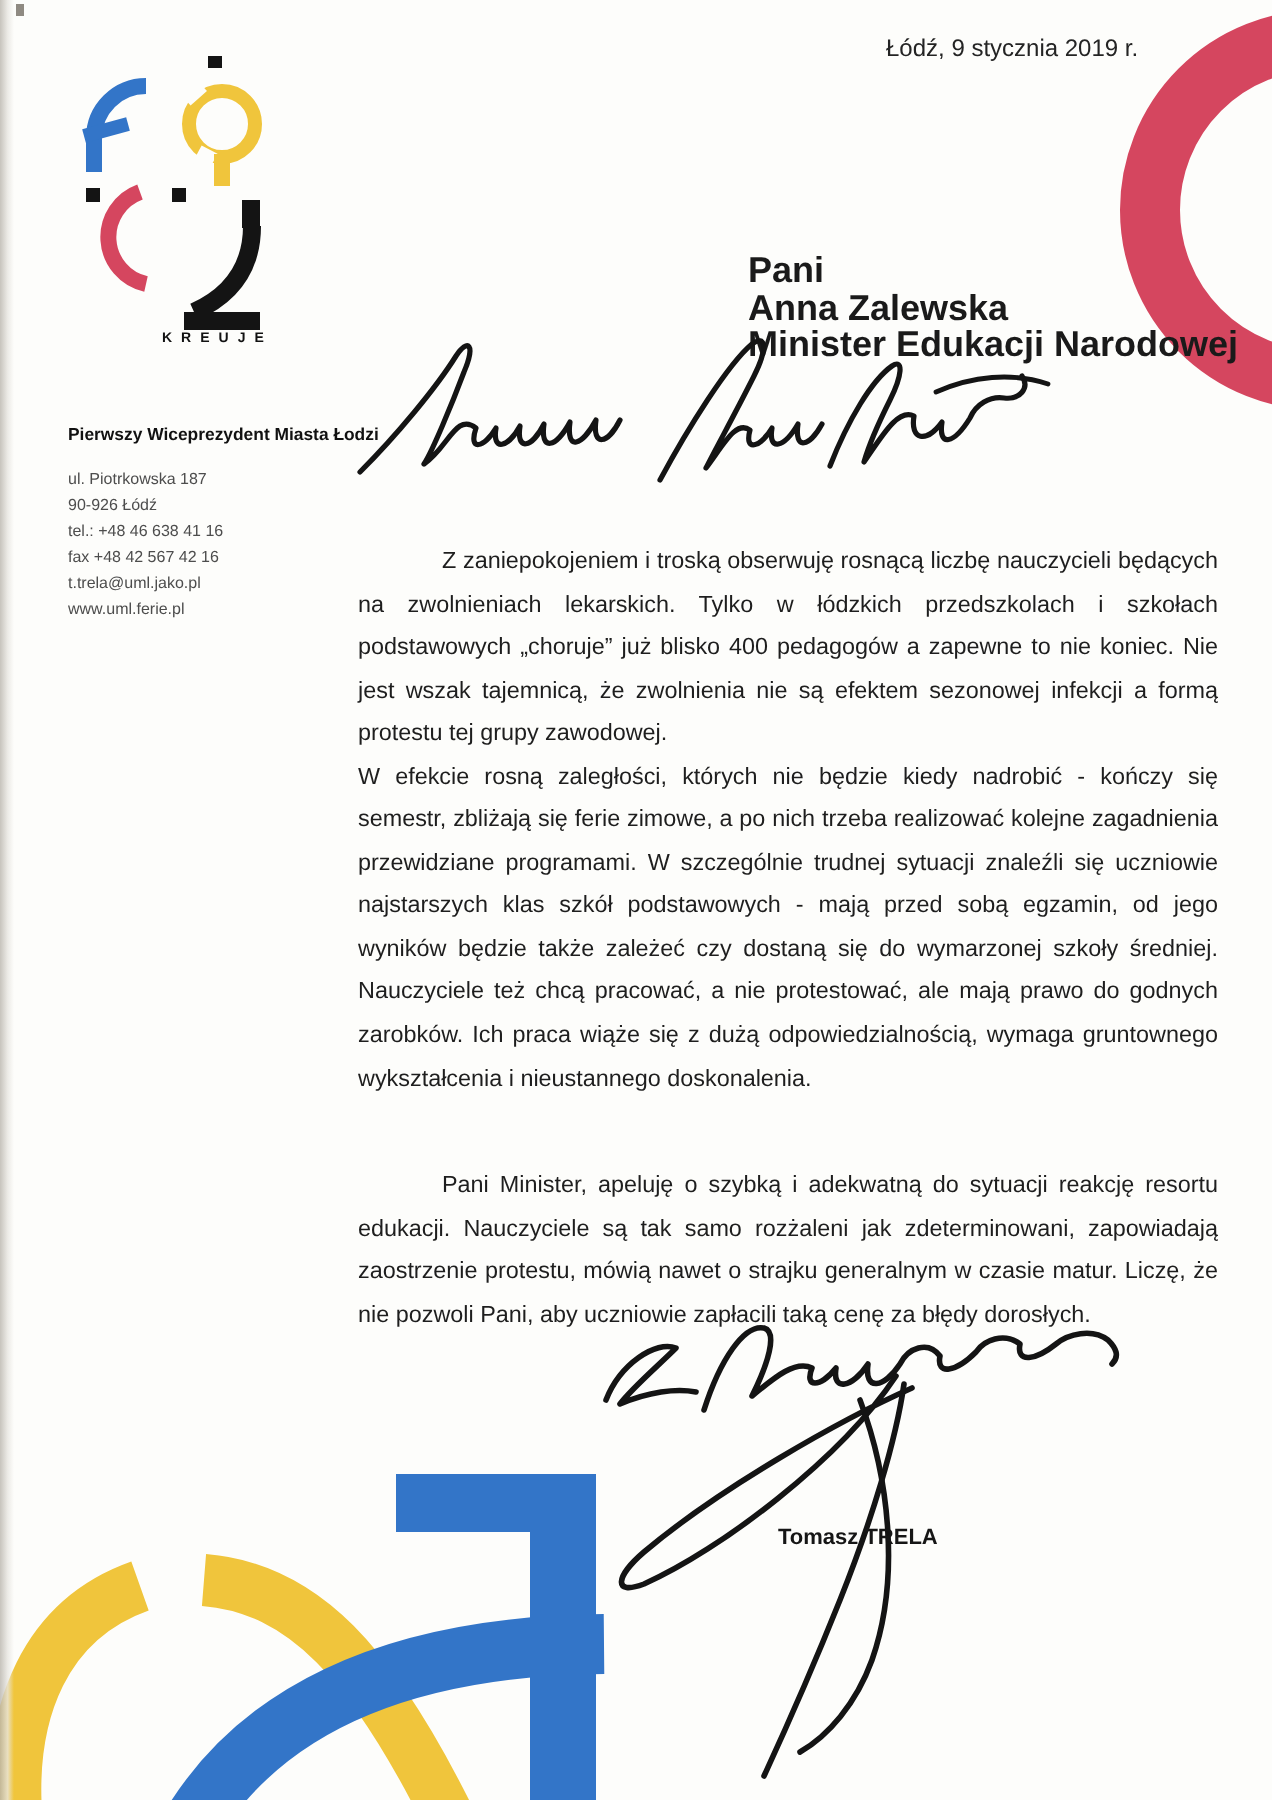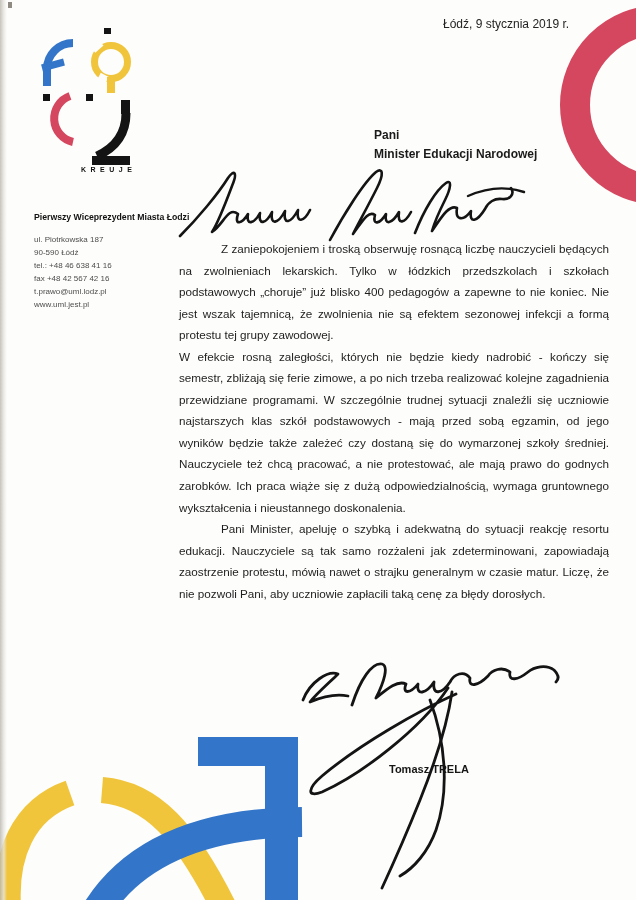--- a/index.html
+++ b/index.html
@@ -24,28 +24,28 @@
   .logo-caption{
     position:absolute;left:41px;top:141px;
     font-size:7px;font-weight:bold;letter-spacing:4.5px;color:#121212;white-space:nowrap;
   }
 
   .sender{position:absolute;left:34px;top:212px;width:140px;}
   .sender-title{font-size:8.7px;font-weight:bold;color:#111;margin-bottom:11px;white-space:nowrap;}
   .sender-line{font-size:8px;line-height:13px;color:#4d4d4d;white-space:nowrap;}
 
   .recipient{position:absolute;left:374px;top:126px;}
-  .recipient-line{font-size:12px;font-weight:bold;line-height:18.5px;color:#1a1a1a;white-space:nowrap;}
+  .recipient-line{font-size:18px;font-weight:bold;line-height:18.5px;color:#1a1a1a;white-space:nowrap;}
 
   .salutation-svg{position:absolute;left:168px;top:166px;width:365px;height:80px;}
   .signature-svg{position:absolute;left:290px;top:652px;width:285px;height:246px;}
 
   .body-text{position:absolute;left:179px;top:238px;width:430px;text-align:justify;}
   .body-text p{margin:0;font-size:11.7px;line-height:21.55px;color:#1e1e1e;}
-  .body-text p.indent{text-indent:42px;}
+  .body-text p.indent{text-indent:42px;margin-top:32px;}
 
   .signer-name{position:absolute;left:389px;top:763px;font-size:11px;font-weight:bold;color:#161616;white-space:nowrap;}
 
   .hw{stroke:#141414;fill:none;stroke-linecap:round;stroke-linejoin:round;}
 </style>
 </head>
 <body>
 
 <svg class="decor-layer" viewBox="0 0 636 900" aria-hidden="true">
   <circle cx="660" cy="105" r="85" fill="none" stroke="var(--brand-red,#d5465f)" stroke-width="30"></circle>
@@ -84,29 +84,30 @@
       <rect x="81" y="75" width="9" height="14" fill="#141414"></rect>
       <path d="M 86 88 Q 86 118 57 131" fill="none" stroke="#141414" stroke-width="9"></path>
       <rect x="52" y="131" width="38" height="9" fill="#141414"></rect>
     </svg>
     <div class="logo-caption">KREUJE</div>
   </div>
 
   <div class="sender">
     <div class="sender-title">Pierwszy Wiceprezydent Miasta Łodzi</div>
     <div class="sender-line">ul. Piotrkowska 187</div>
-    <div class="sender-line">90-590 Łódź</div>
+    <div class="sender-line">90-926 Łódź</div>
     <div class="sender-line">tel.: +48 46 638 41 16</div>
     <div class="sender-line">fax +48 42 567 42 16</div>
-    <div class="sender-line">t.prawo@uml.lodz.pl</div>
-    <div class="sender-line">www.uml.jest.pl</div>
+    <div class="sender-line">t.trela@uml.jako.pl</div>
+    <div class="sender-line">www.uml.ferie.pl</div>
   </div>
 
   <div class="recipient">
     <div class="recipient-line">Pani</div>
+    <div class="recipient-line">Anna Zalewska</div>
     <div class="recipient-line">Minister Edukacji Narodowej</div>
   </div>
 
   <svg class="salutation-svg" viewBox="0 0 365 80" aria-hidden="true">
     <path class="hw" stroke-width="2.6" d="M 12 70 C 30 52, 50 28, 60 12 C 66 3, 70 6, 64 20 C 58 36, 48 60, 44 66 C 56 58, 60 40, 70 48 C 66 60, 74 58, 80 48 C 78 60, 86 58, 92 47 C 90 60, 98 58, 104 46 C 102 60, 110 58, 117 45 C 115 60, 123 57, 130 44 C 128 58, 136 56, 142 44"></path>
     <path class="hw" stroke-width="2.6" d="M 162 74 C 176 48, 196 16, 208 6 C 215 1, 216 8, 209 22 C 200 40, 190 58, 185 68 C 194 56, 200 44, 207 49 C 204 60, 212 58, 218 48 C 216 60, 224 58, 231 46 C 229 60, 237 57, 243 46"></path>
     <path class="hw" stroke-width="2.6" d="M 247 67 C 256 44, 268 24, 278 17 C 284 13, 283 22, 277 34 C 271 46, 266 58, 264 65 C 273 52, 281 38, 289 42 C 287 54, 295 56, 303 45 C 301 58, 309 56, 317 43 C 320 36, 327 32, 334 33 C 342 34, 347 28, 343 22"></path>
     <path class="hw" stroke-width="2.4" d="M 300 30 C 318 22, 338 20, 356 26"></path>
   </svg>
 

